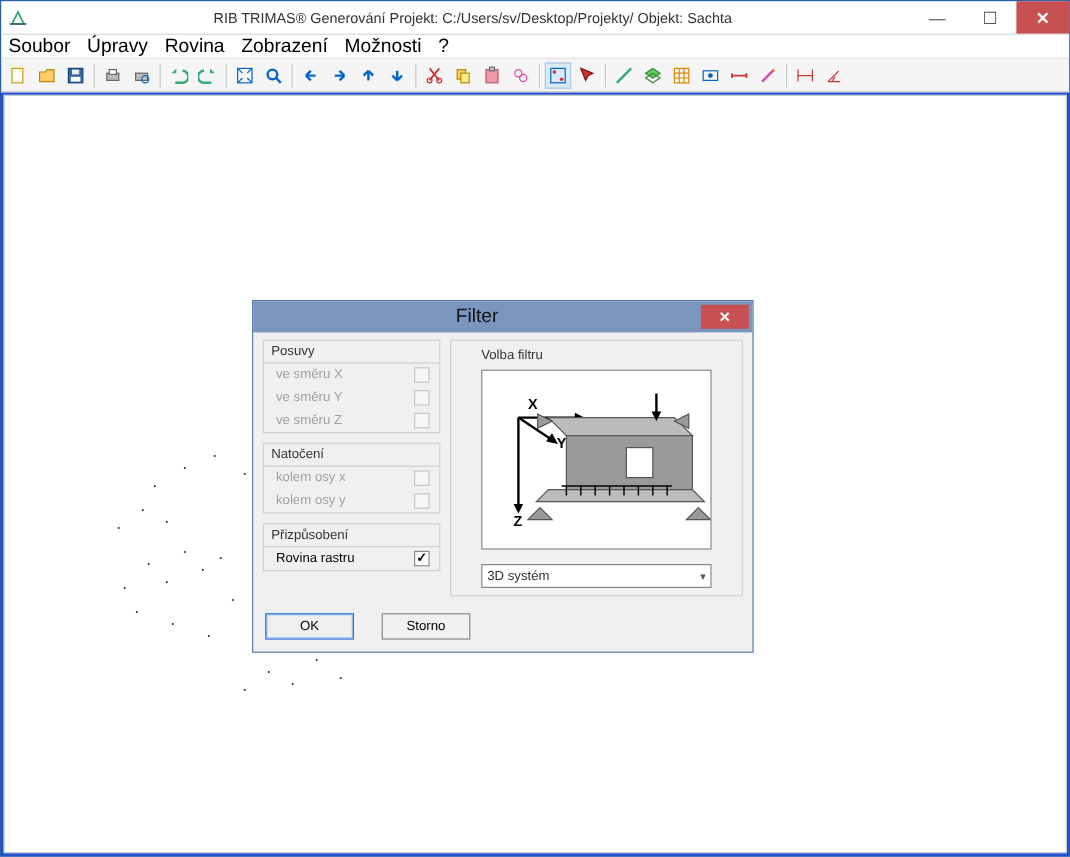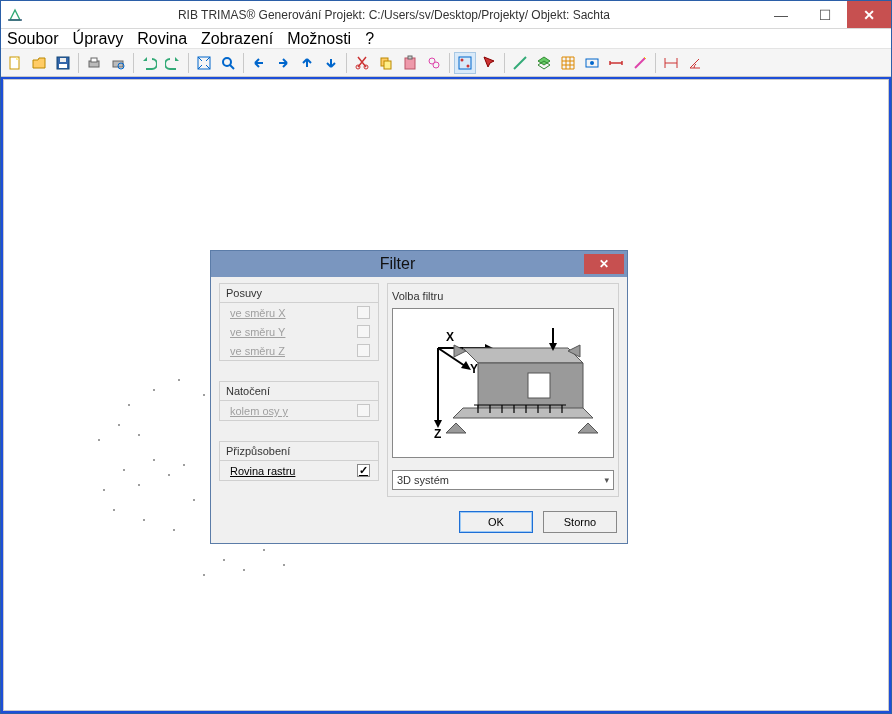--- a/index.html
+++ b/index.html
@@ -38,41 +38,41 @@
 
   .dialog { position:absolute; left:206px; top:170px; width:418px;
             border:1px solid #5b7ca8; background:#f0f0f0; font-size:11px; }
   .dialog-title { height:26px; background:#7a96bf; display:flex; align-items:center; }
   .dialog-title .dt-text { flex:1; text-align:center; color:#111; font-size:16px; }
   .dialog-title .dt-close { width:40px; height:20px; margin-right:3px;
         background:#c75050; color:#fff; display:flex; align-items:center;
         justify-content:center; font-weight:bold; font-size:12px; }
 
   .dialog-body { padding:6px 8px 10px 8px; display:flex; gap:8px; }
-  .col-left { width:160px; display:flex; flex-direction:column; gap:20px; }
+  .col-left { width:160px; display:flex; flex-direction:column; gap:8px; }
   .group { border:1px solid #d0d0d0; background:#f0f0f0; }
   .group-title { padding:3px 6px; color:#333; border-bottom:1px solid #d0d0d0;}
-  .row { display:flex; justify-content:space-between; align-items:flex-end;
-         padding:3px 8px 3px 10px;text-decoration:underline; }
+  .row { display:flex; justify-content:space-between; align-items:flex-start;
+         padding:3px 8px 3px 10px; }
   .row.disabled { color:#a0a0a0; }
   .chk { width:13px; height:13px; border:1px solid #888; background:#fff;
          display:flex; align-items:center; justify-content:center; font-size:10px; }
   .chk.disabled { border-color:#c6c6c6; background:#f6f6f6; }
   .chk.checked::after { content:"✓"; font-weight:bold; color:#000; font-size:11px; line-height:11px;}
 
-  .col-right { flex:1; border:1px solid #d0d0d0; padding:6px 4px; }
+  .col-right { flex:1; border:1px solid #d0d0d0; padding:6px 25px; }
   .right-title { margin-bottom:6px; color:#333; }
   .preview { height:150px; border:1px solid #888; background:#fff;
              display:flex; align-items:center; justify-content:center; margin-bottom:12px;}
   .select { width:100%; height:20px; border:1px solid #888; background:#fff;
             display:flex; align-items:center; justify-content:space-between;
             padding:0 4px; font-size:11px; color:#333; }
   .select .arrow { font-size:9px; color:#555; }
 
-  .dialog-buttons { display:flex; justify-content:flex-end; gap:10px;
+  .dialog-buttons { display:flex; gap:23px;
                     padding:4px 10px 10px 10px; }
   .dbtn { width:74px; height:22px; display:flex; align-items:center;
           justify-content:center; border:1px solid #888; background:#f0f0f0;
           font-size:11px; }
   .dbtn.primary { border:1px solid #1e6fd6; box-shadow:0 0 0 1px #9ecaf5 inset; }
 </style>
 </head>
 <body>
 
 <div class="window">
@@ -315,20 +315,24 @@
                 <span class="chk disabled"></span>
               </div>
             <div class="row disabled">
                 <span>ve směru Z</span>
                 <span class="chk disabled"></span>
               </div>
           </div>
           <div class="group">
             <div class="group-title">Natočení</div>
             <div class="row disabled">
+                <span>kolem osy x</span>
+                <span class="chk disabled"></span>
+              </div>
+            <div class="row disabled">
                 <span>kolem osy y</span>
                 <span class="chk disabled"></span>
               </div>
           </div>
           <div class="group">
             <div class="group-title">Přizpůsobení</div>
             <div class="row">
                 <span>Rovina rastru</span>
                 <span class="chk checked"></span>
               </div>

